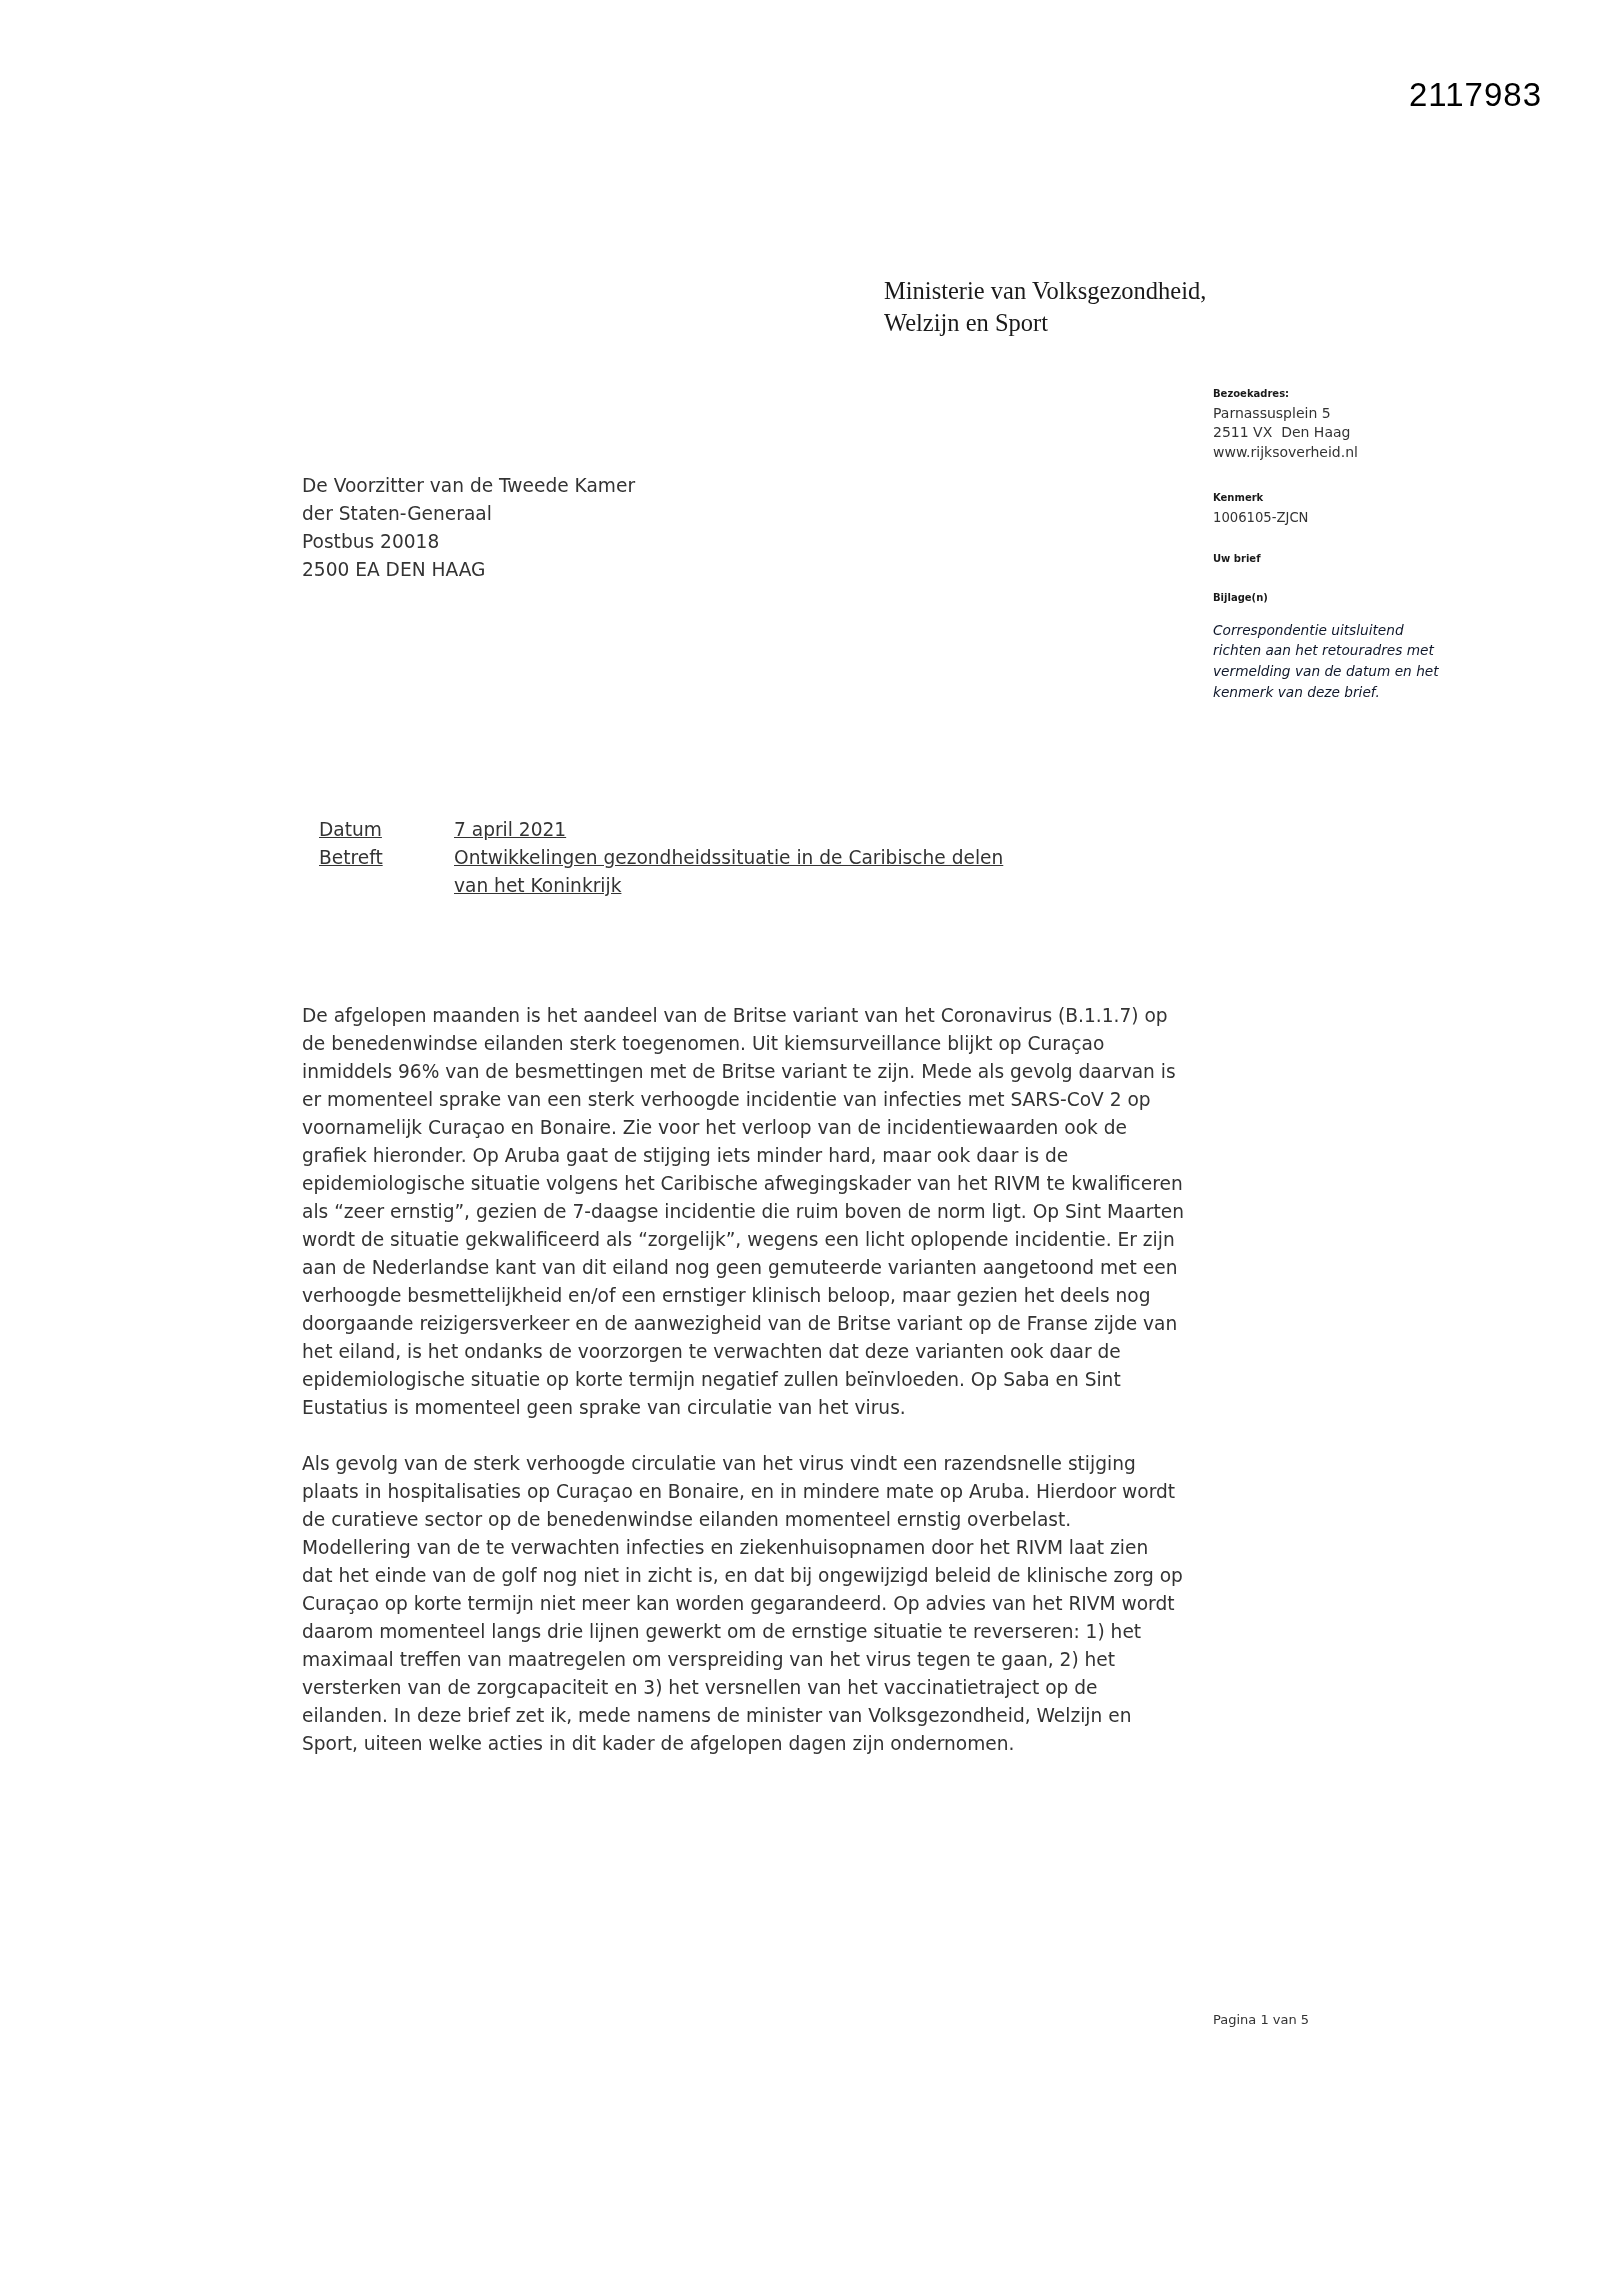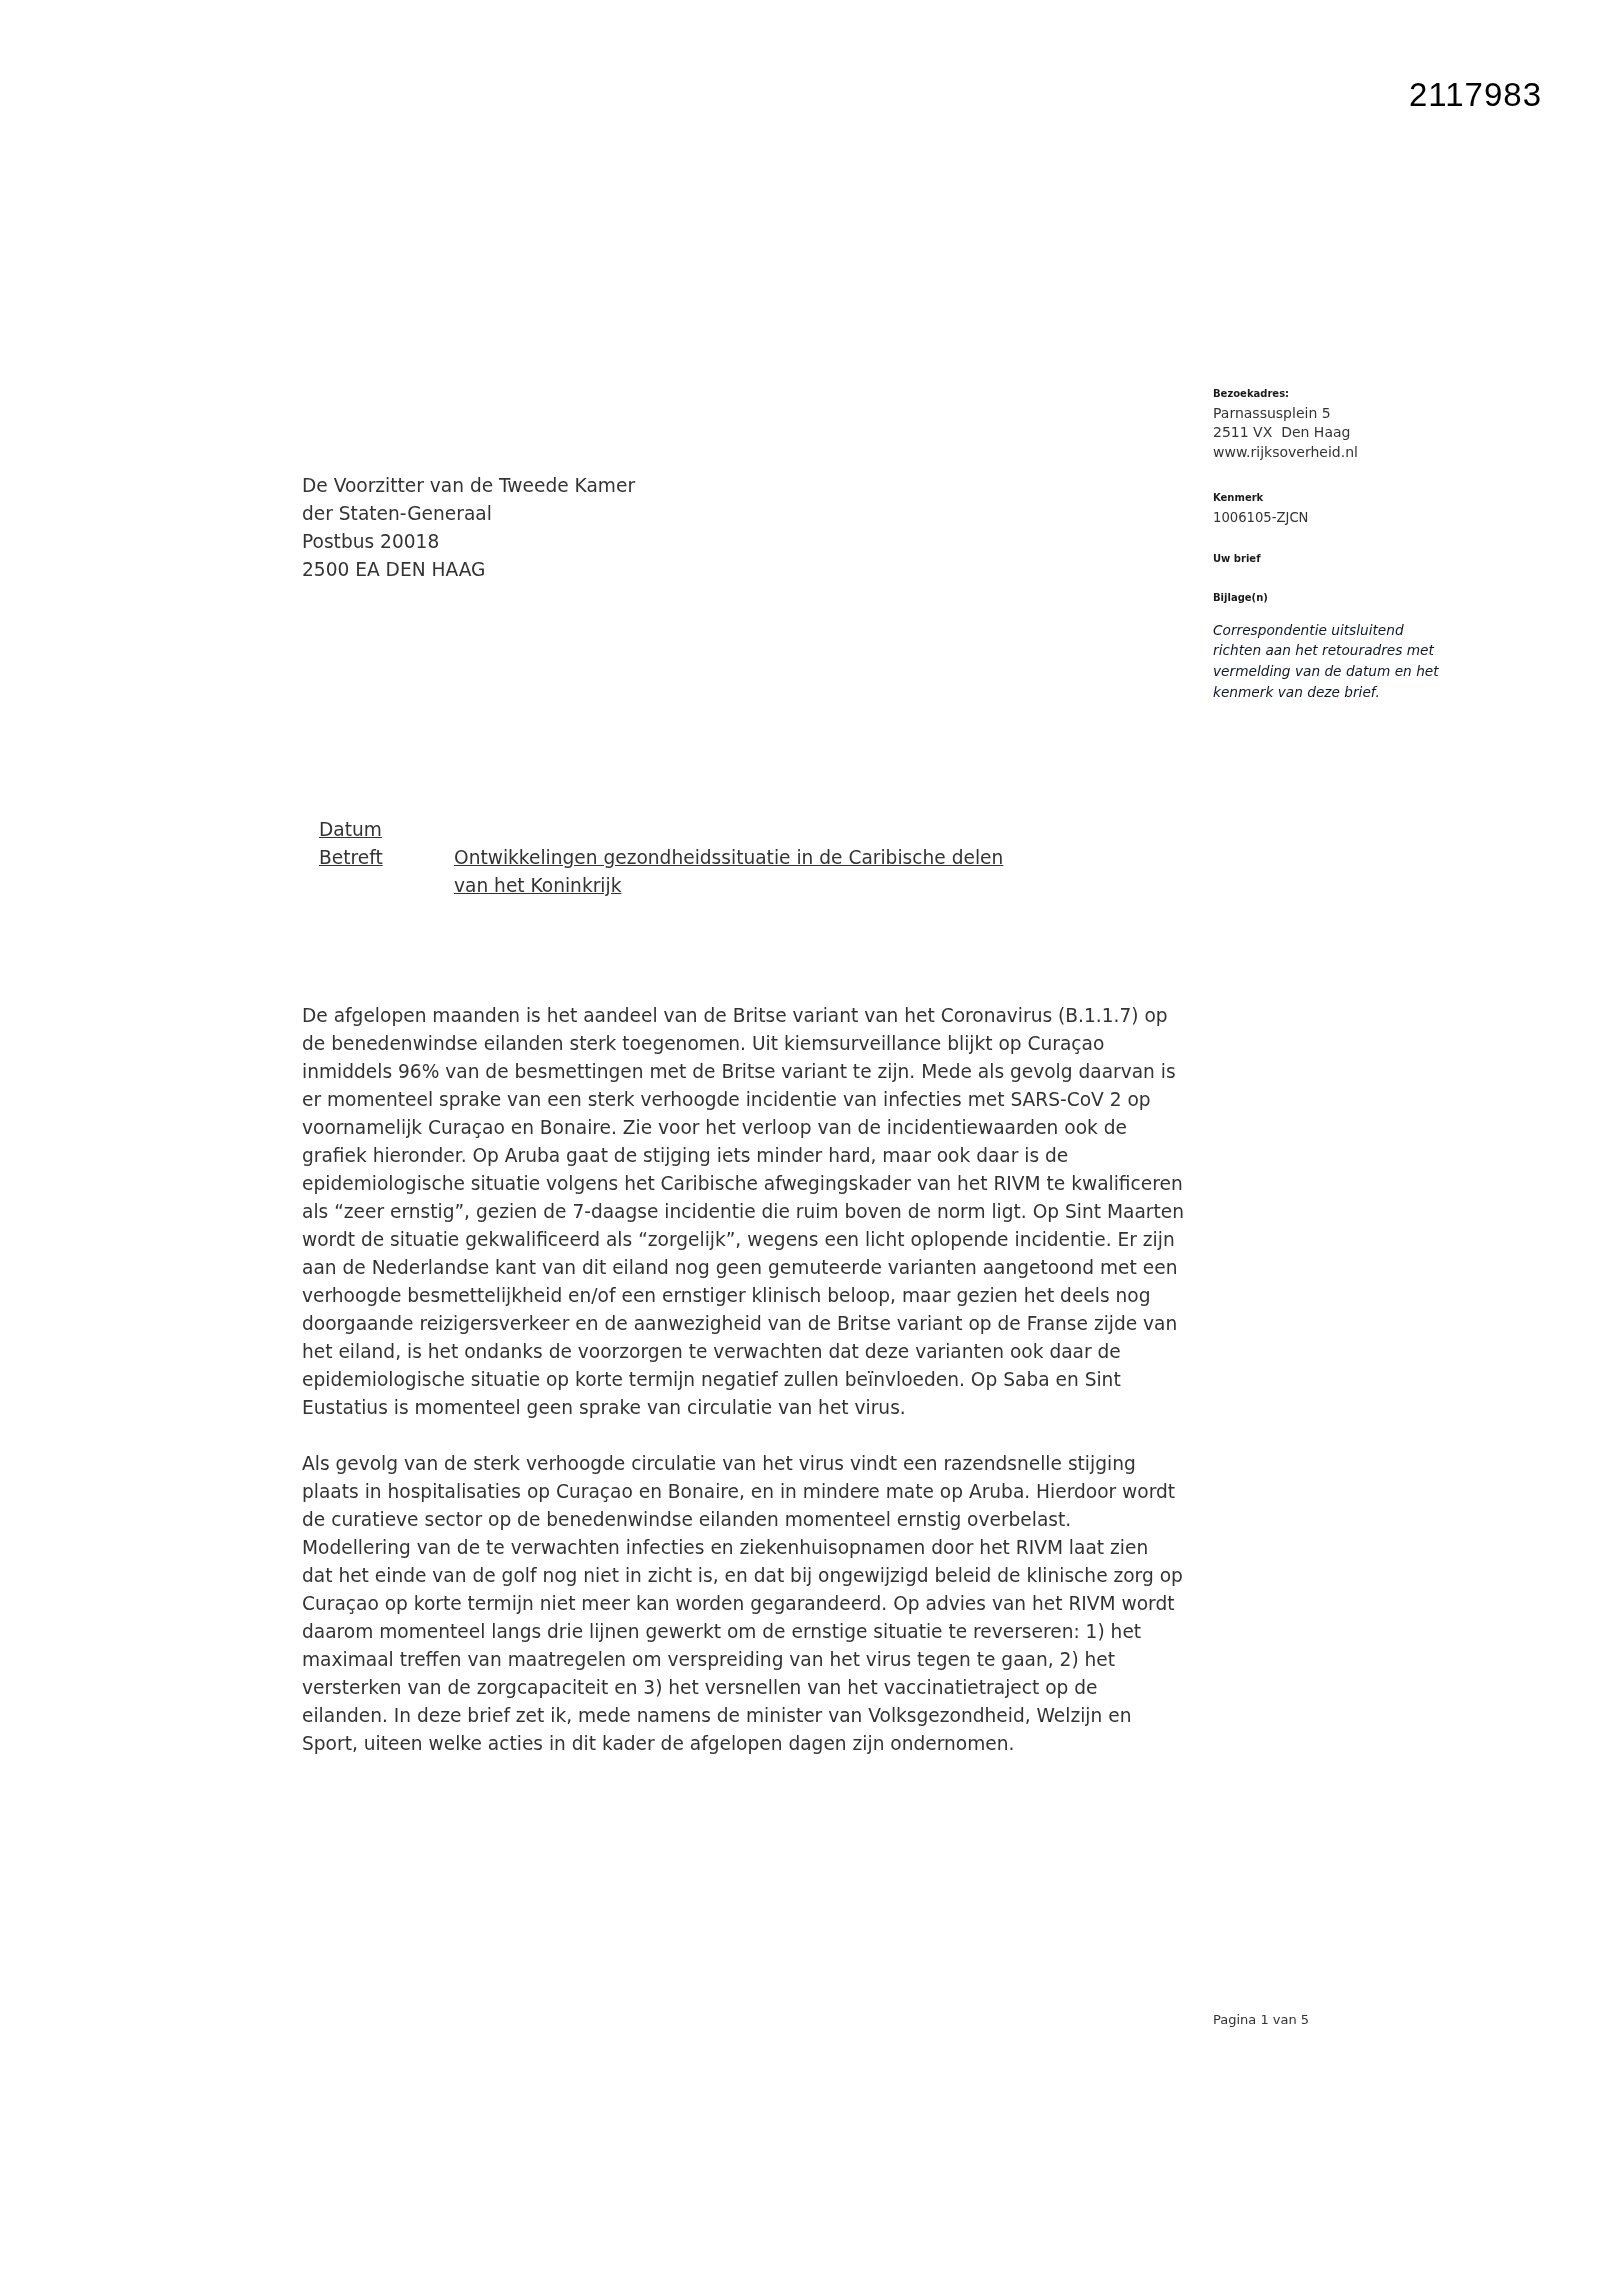--- a/index.html
+++ b/index.html
@@ -109,20 +109,24 @@
     color: #333333;
   }
 </style>
 </head>
 <body>
 
 <div class="page">
 
   <div class="stamp">2117983</div>
 
+  <div class="ministry">
+    <div>Ministerie van Volksgezondheid,</div>
+    <div>Welzijn en Sport</div>
+  </div>
 
   <div class="recipient">
     <div>De Voorzitter van de Tweede Kamer</div>
     <div>der Staten-Generaal</div>
     <div>Postbus 20018</div>
     <div>2500 EA DEN HAAG</div>
   </div>
 
   <aside class="sidebar">
     <div class="sb-label">Bezoekadres:</div>
@@ -132,20 +136,21 @@
     <div class="sb-label sb-gap1">Kenmerk</div>
     <div class="sb-small">1006105-ZJCN</div>
     <div class="sb-label sb-gap2">Uw brief</div>
     <div class="sb-label sb-gap3">Bijlage(n)</div>
     <div class="sb-note">Correspondentie uitsluitend richten aan het retouradres met vermelding van de datum en het kenmerk van deze brief.</div>
   </aside>
 
   <div class="meta">
     <div class="meta-row">
       <div class="meta-label">Datum</div>
+      <div class="meta-value">7 april 2021</div>
     </div>
     <div class="meta-row">
       <div class="meta-label">Betreft</div>
       <div class="meta-value">Ontwikkelingen gezondheidssituatie in de Caribische delen van het Koninkrijk</div>
     </div>
   </div>
 
   <div class="body-text">
     <p>De afgelopen maanden is het aandeel van de Britse variant van het Coronavirus (B.1.1.7) op de benedenwindse eilanden sterk toegenomen. Uit kiemsurveillance blijkt op Curaçao inmiddels 96% van de besmettingen met de Britse variant te zijn. Mede als gevolg daarvan is er momenteel sprake van een sterk verhoogde incidentie van infecties met SARS-CoV 2 op voornamelijk Curaçao en Bonaire. Zie voor het verloop van de incidentiewaarden ook de grafiek hieronder. Op Aruba gaat de stijging iets minder hard, maar ook daar is de epidemiologische situatie volgens het Caribische afwegingskader van het RIVM te kwalificeren als “zeer ernstig”, gezien de 7-daagse incidentie die ruim boven de norm ligt. Op Sint Maarten wordt de situatie gekwalificeerd als “zorgelijk”, wegens een licht oplopende incidentie. Er zijn aan de Nederlandse kant van dit eiland nog geen gemuteerde varianten aangetoond met een verhoogde besmettelijkheid en/of een ernstiger klinisch beloop, maar gezien het deels nog doorgaande reizigersverkeer en de aanwezigheid van de Britse variant op de Franse zijde van het eiland, is het ondanks de voorzorgen te verwachten dat deze varianten ook daar de epidemiologische situatie op korte termijn negatief zullen beïnvloeden. Op Saba en Sint Eustatius is momenteel geen sprake van circulatie van het virus.</p>
     <p>Als gevolg van de sterk verhoogde circulatie van het virus vindt een razendsnelle stijging plaats in hospitalisaties op Curaçao en Bonaire, en in mindere mate op Aruba. Hierdoor wordt de curatieve sector op de benedenwindse eilanden momenteel ernstig overbelast. Modellering van de te verwachten infecties en ziekenhuisopnamen door het RIVM laat zien dat het einde van de golf nog niet in zicht is, en dat bij ongewijzigd beleid de klinische zorg op Curaçao op korte termijn niet meer kan worden gegarandeerd. Op advies van het RIVM wordt daarom momenteel langs drie lijnen gewerkt om de ernstige situatie te reverseren: 1) het maximaal treffen van maatregelen om verspreiding van het virus tegen te gaan, 2) het versterken van de zorgcapaciteit en 3) het versnellen van het vaccinatietraject op de eilanden. In deze brief zet ik, mede namens de minister van Volksgezondheid, Welzijn en Sport, uiteen welke acties in dit kader de afgelopen dagen zijn ondernomen.</p>

